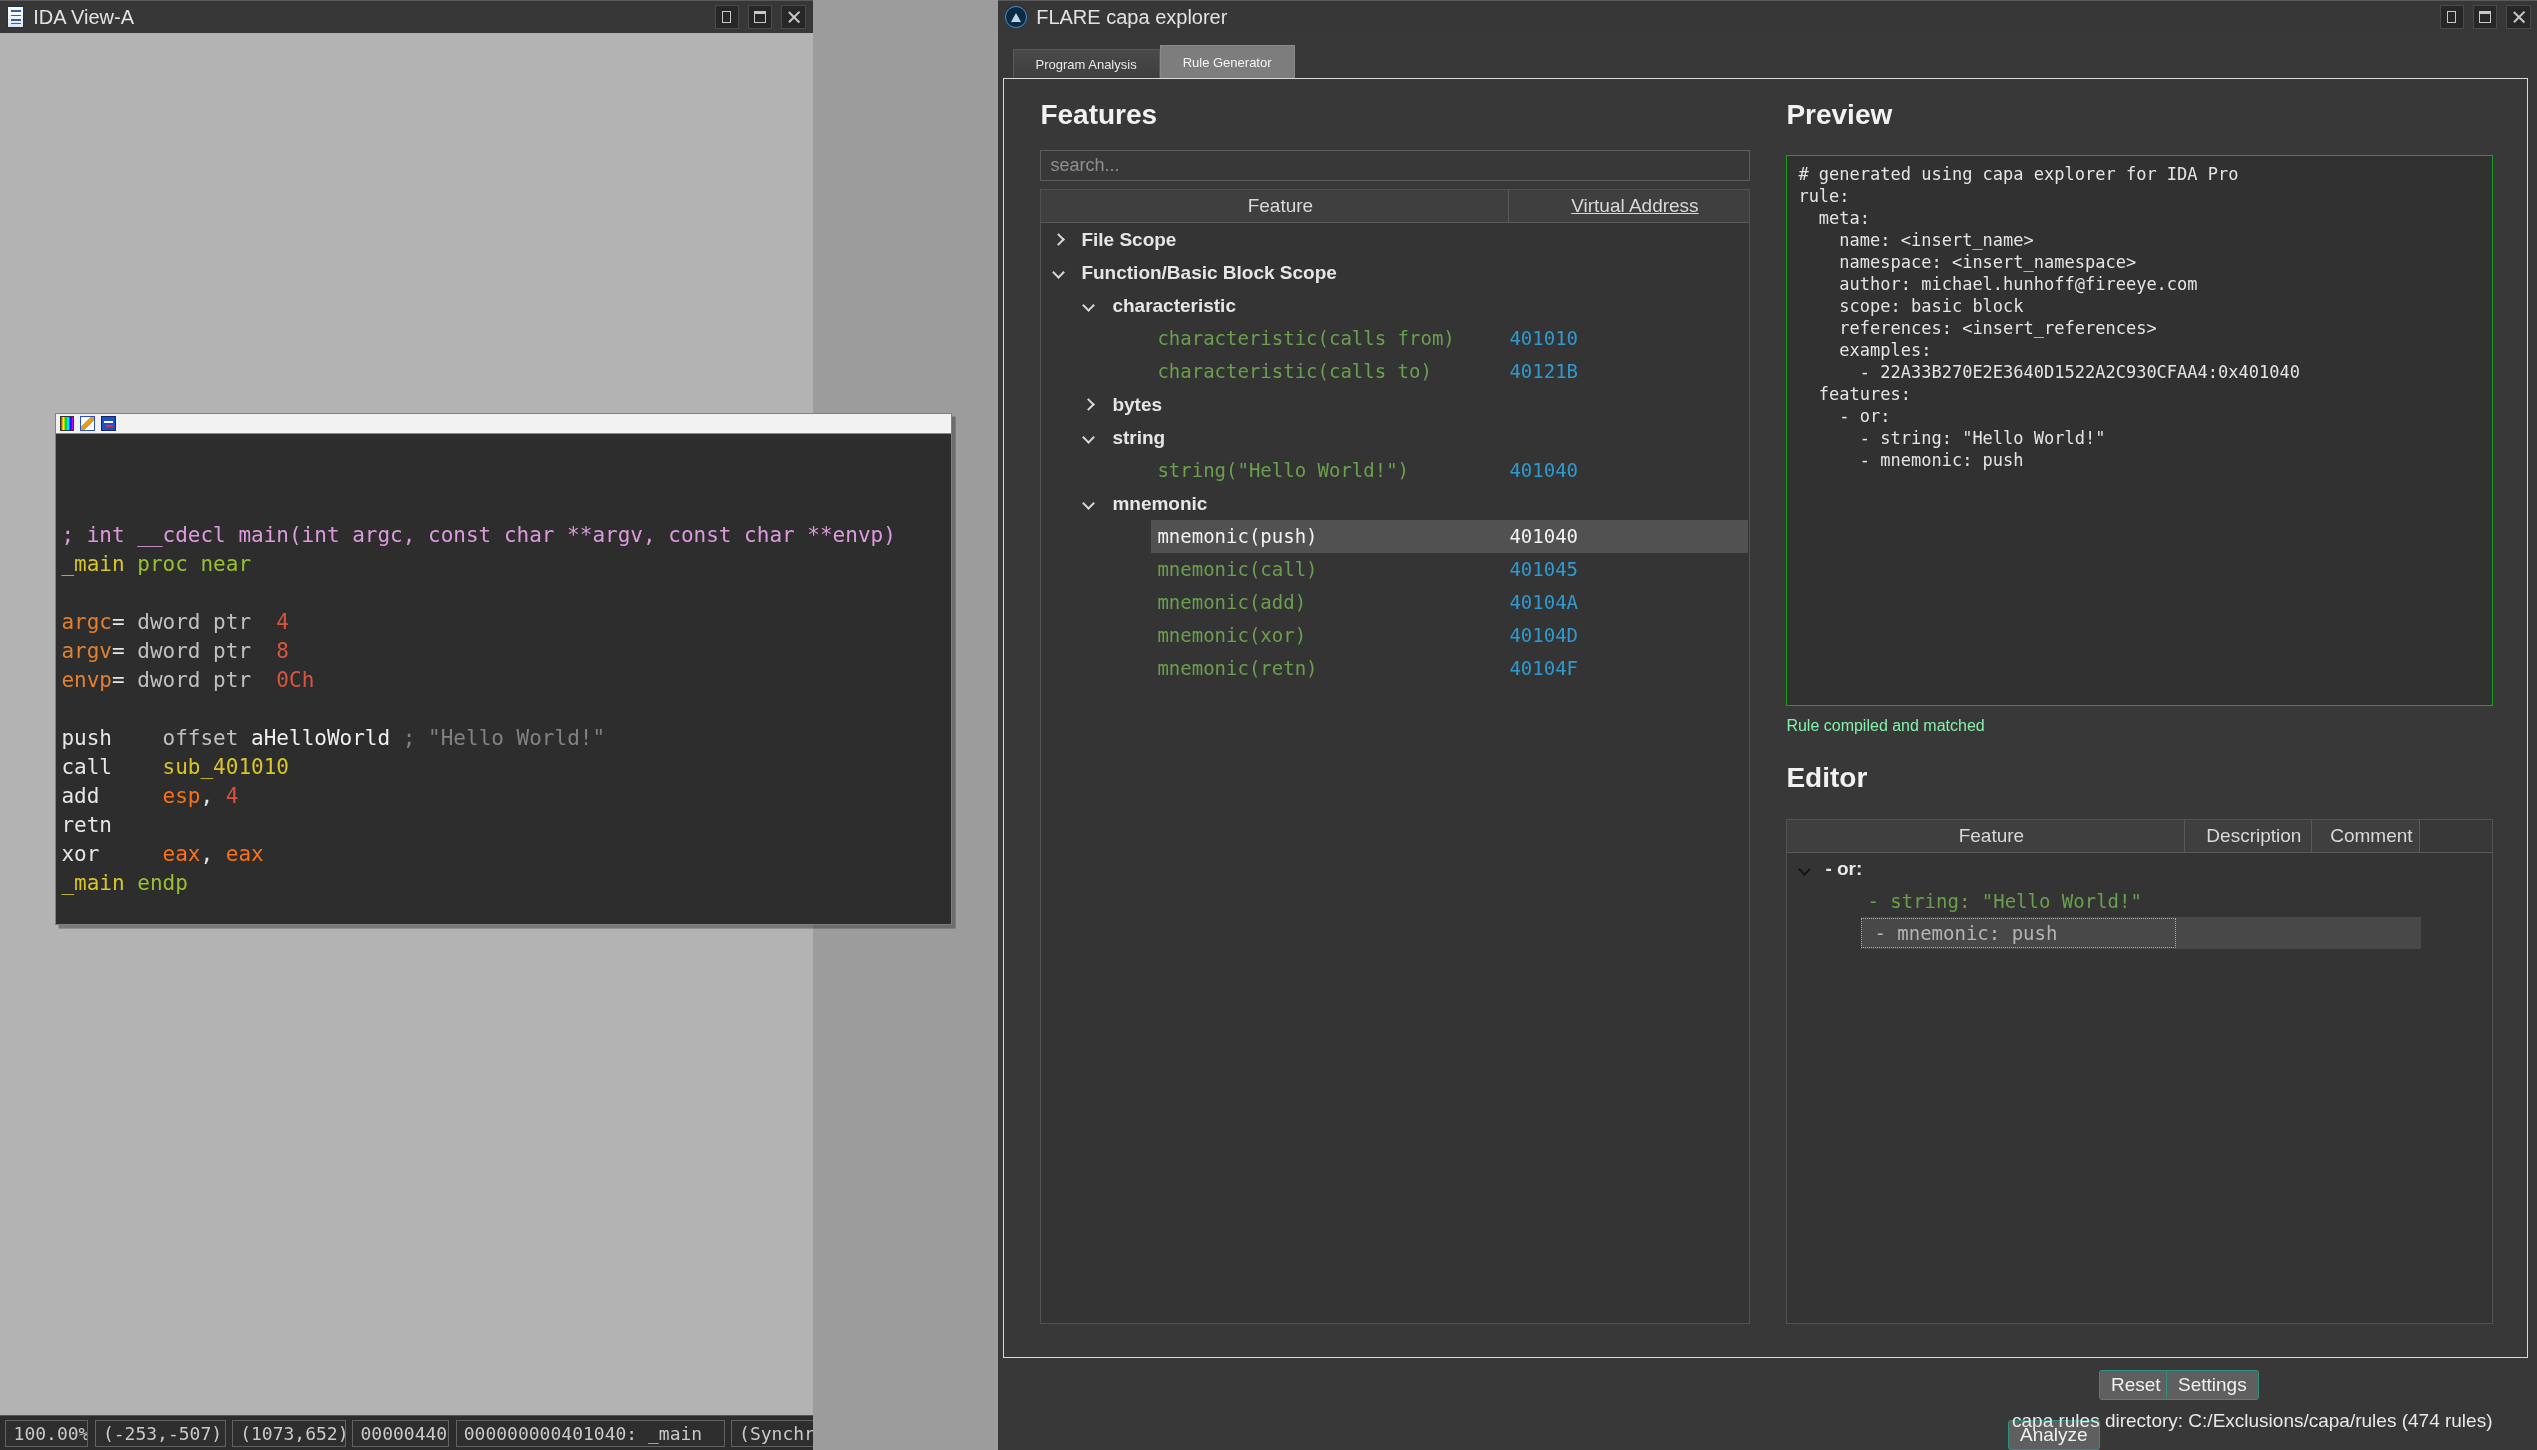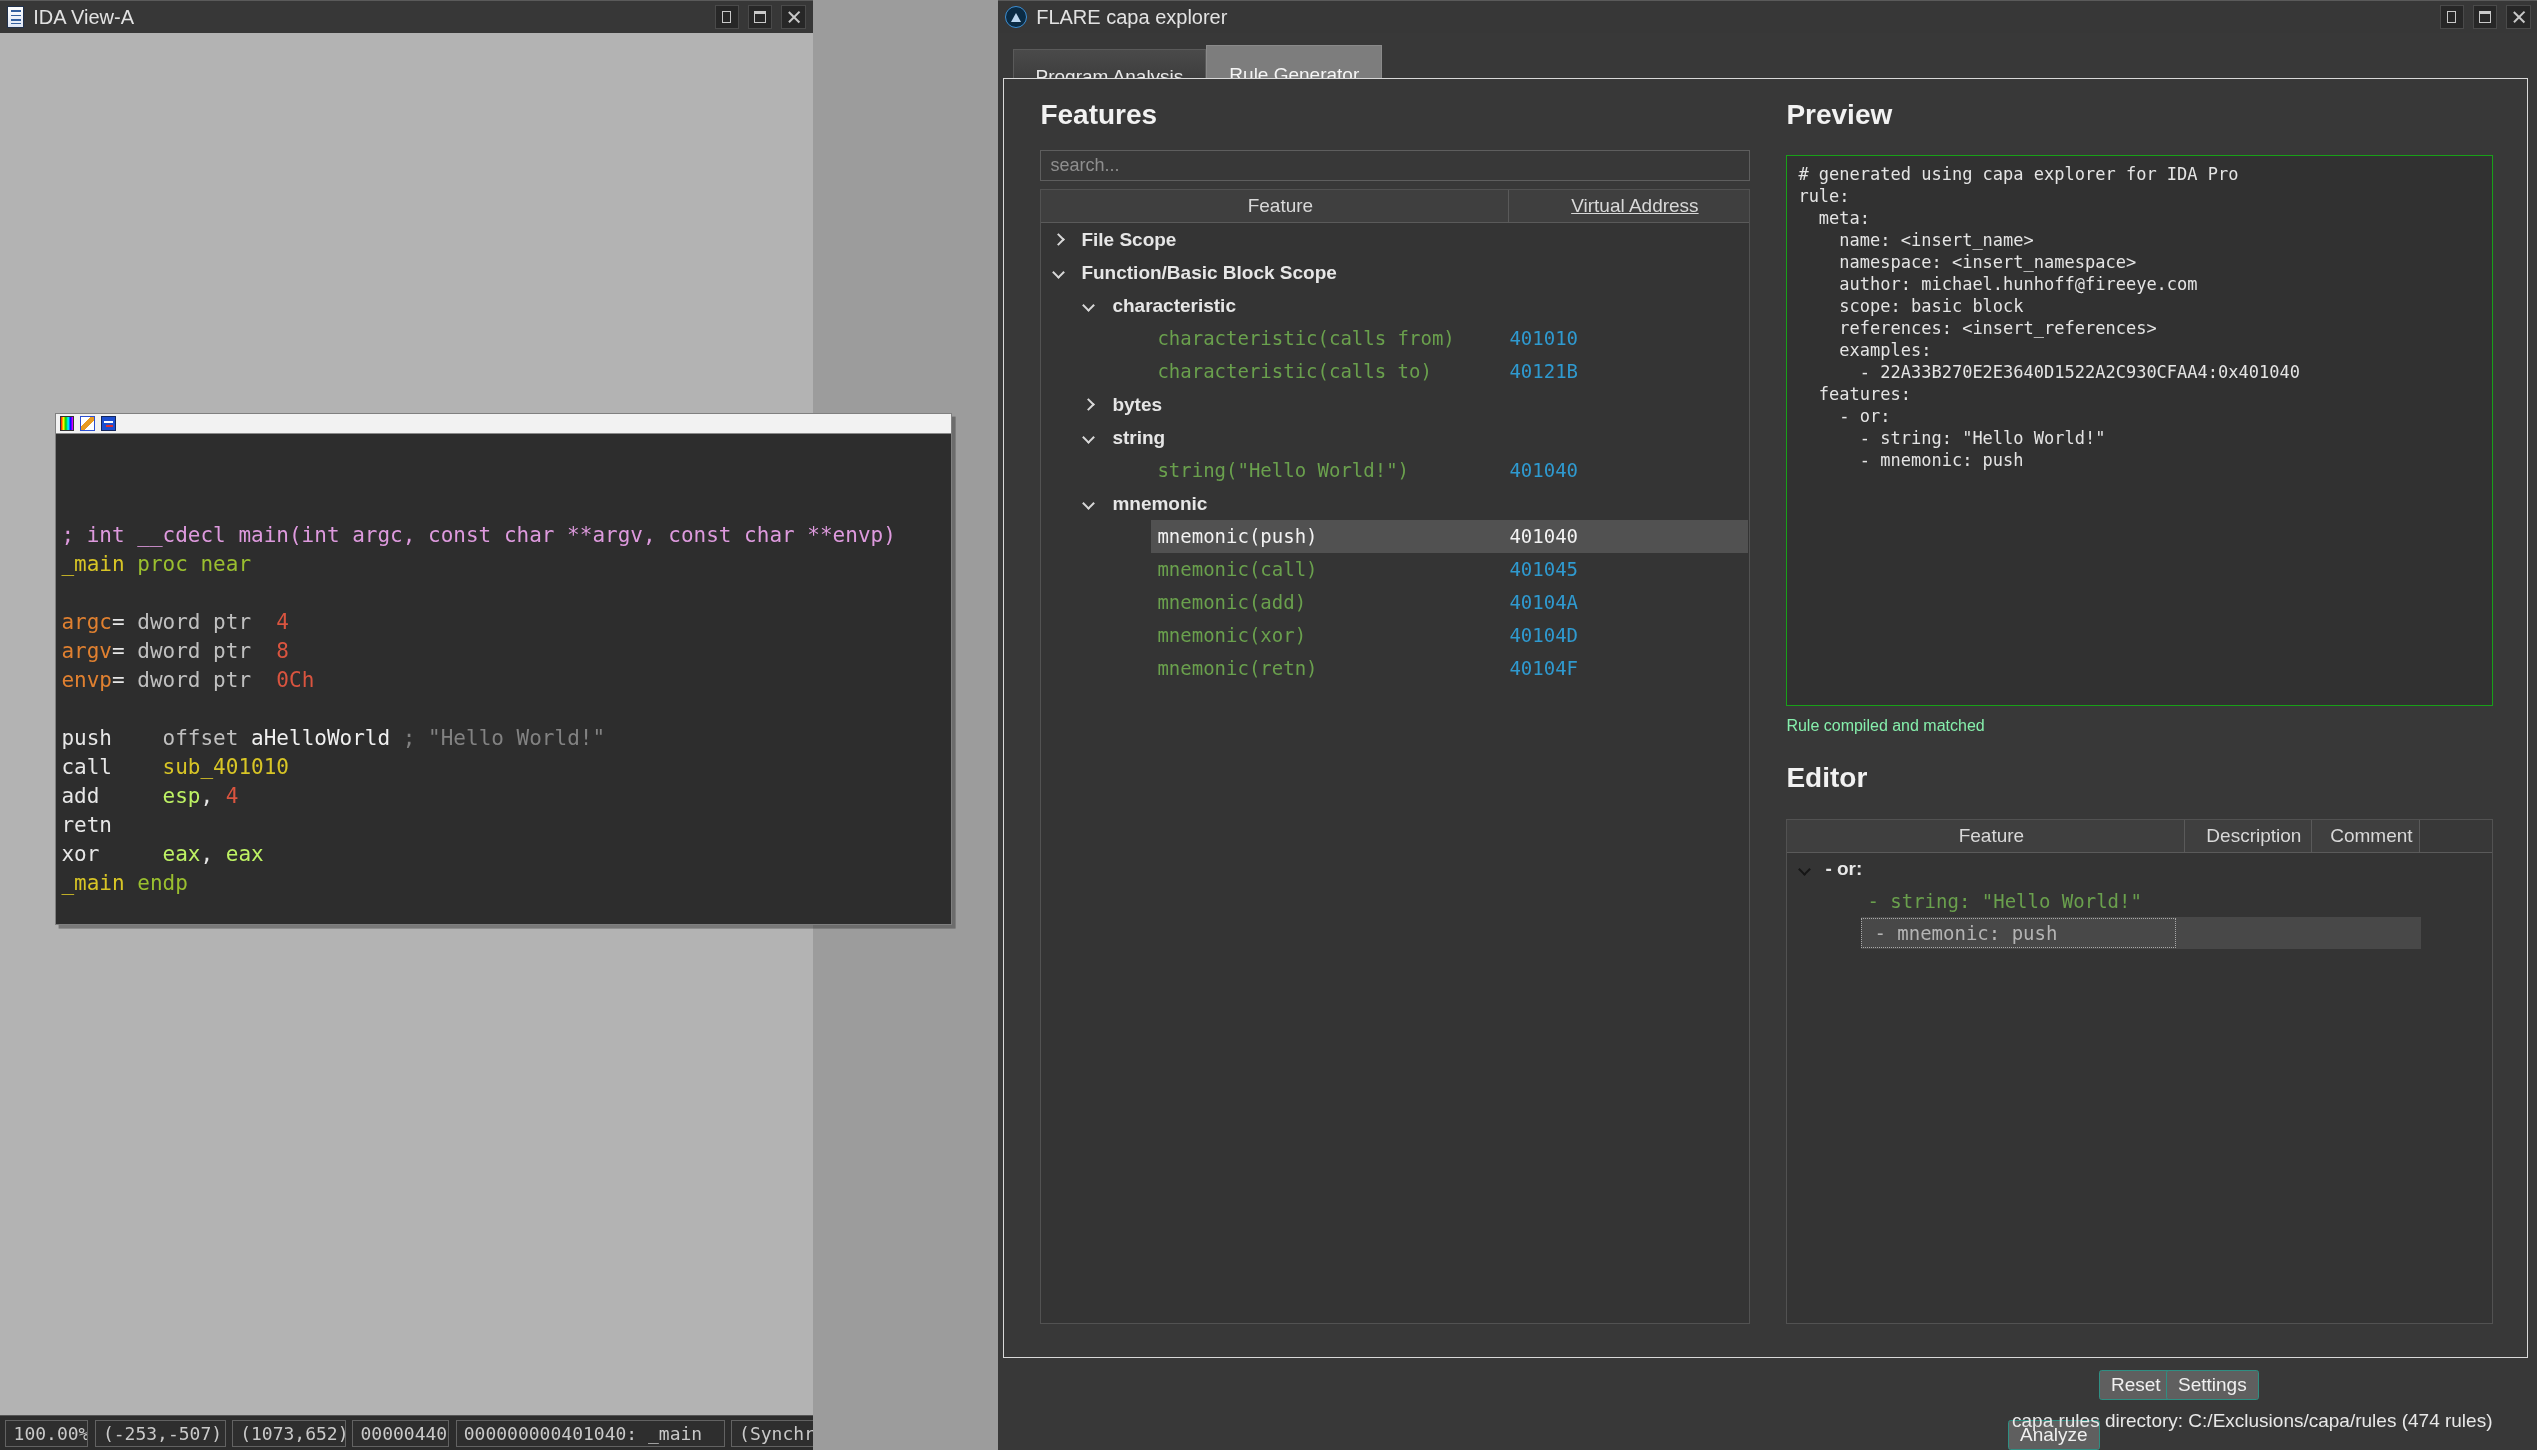--- a/index.html
+++ b/index.html
@@ -47,42 +47,42 @@
   #code { padding:87px 3.6px 0 5.4px; font-family:"DejaVu Sans Mono", monospace;
           font-size:21px; line-height:29px; }
   .code-line { white-space:pre; height:29px; }
   .c-proto  { color:#de9ade; }
   .c-yname  { color:#d8c526; }
   .c-green  { color:#9abf2f; }
   .c-orange { color:#e08030; }
   .c-plain  { color:#e6e6e6; }
   .c-gray   { color:#c0c0c0; }
   .c-red    { color:#d9543f; }
-  .c-teal   { color:#bef264; }
+  .c-teal   { color:#f97316; }
   .c-bright { color:#f0f0f0; }
   .c-cmt    { color:#828282; }
 
   #ida-status { position:absolute; left:0; right:0; bottom:0; height:36px; background:#2c2c2c;
           border-top:0.9px solid #555; display:flex; align-items:center; gap:6.3px; padding-left:5.4px;
           overflow:hidden; }
   .status-seg { height:27px; line-height:25px; border:0.9px solid #626262; background:#2e2e2e;
           color:#c9c9c9; font-family:"DejaVu Sans Mono", monospace; font-size:18px;
           padding:0 7.2px; white-space:nowrap; overflow:hidden; flex:none; }
 
   
   #capa-window { left:998px; width:1540px; background:#383838; }
   .capa-icon { width:22px; height:22px; border-radius:50%; background:#0b2b44;
                border:1.8px solid #3d8fd4; position:relative; }
   .capa-icon::before { content:""; position:absolute; left:50%; top:50%;
                transform:translate(-50%,-45%);
                border-left:5.4px solid transparent; border-right:5.4px solid transparent;
                border-bottom:9px solid #bcd6ee; }
 
   #tabbar { position:absolute; top:40px; left:14.5px; height:38px; display:flex; align-items:flex-end; }
-  .tab { height:29px; line-height:29px; padding:12px 22px; font-size:19px; color:#e8e8e8;
+  .tab { height:29px; line-height:29px; padding:0 22px; font-size:13px; color:#e8e8e8;
          background:linear-gradient(#4a4a4a,#3e3e3e); border:0.9px solid #5a5a5a; border-bottom:none; }
   .tab.active { height:33px; line-height:33px; background:#7d7d7d; color:#f5f5f5; border-color:#8a8a8a; }
 
   #tabframe { position:absolute; left:5.4px; top:78px; width:1525px; height:1280px;
               border:1.8px solid #d8d8d8; background:#383838; }
 
   .panel-h { position:absolute; font-size:28px; font-weight:bold; color:#f2f2f2; }
 
   
   #features-search { position:absolute; left:36px; top:71px; width:710px; height:31px;

